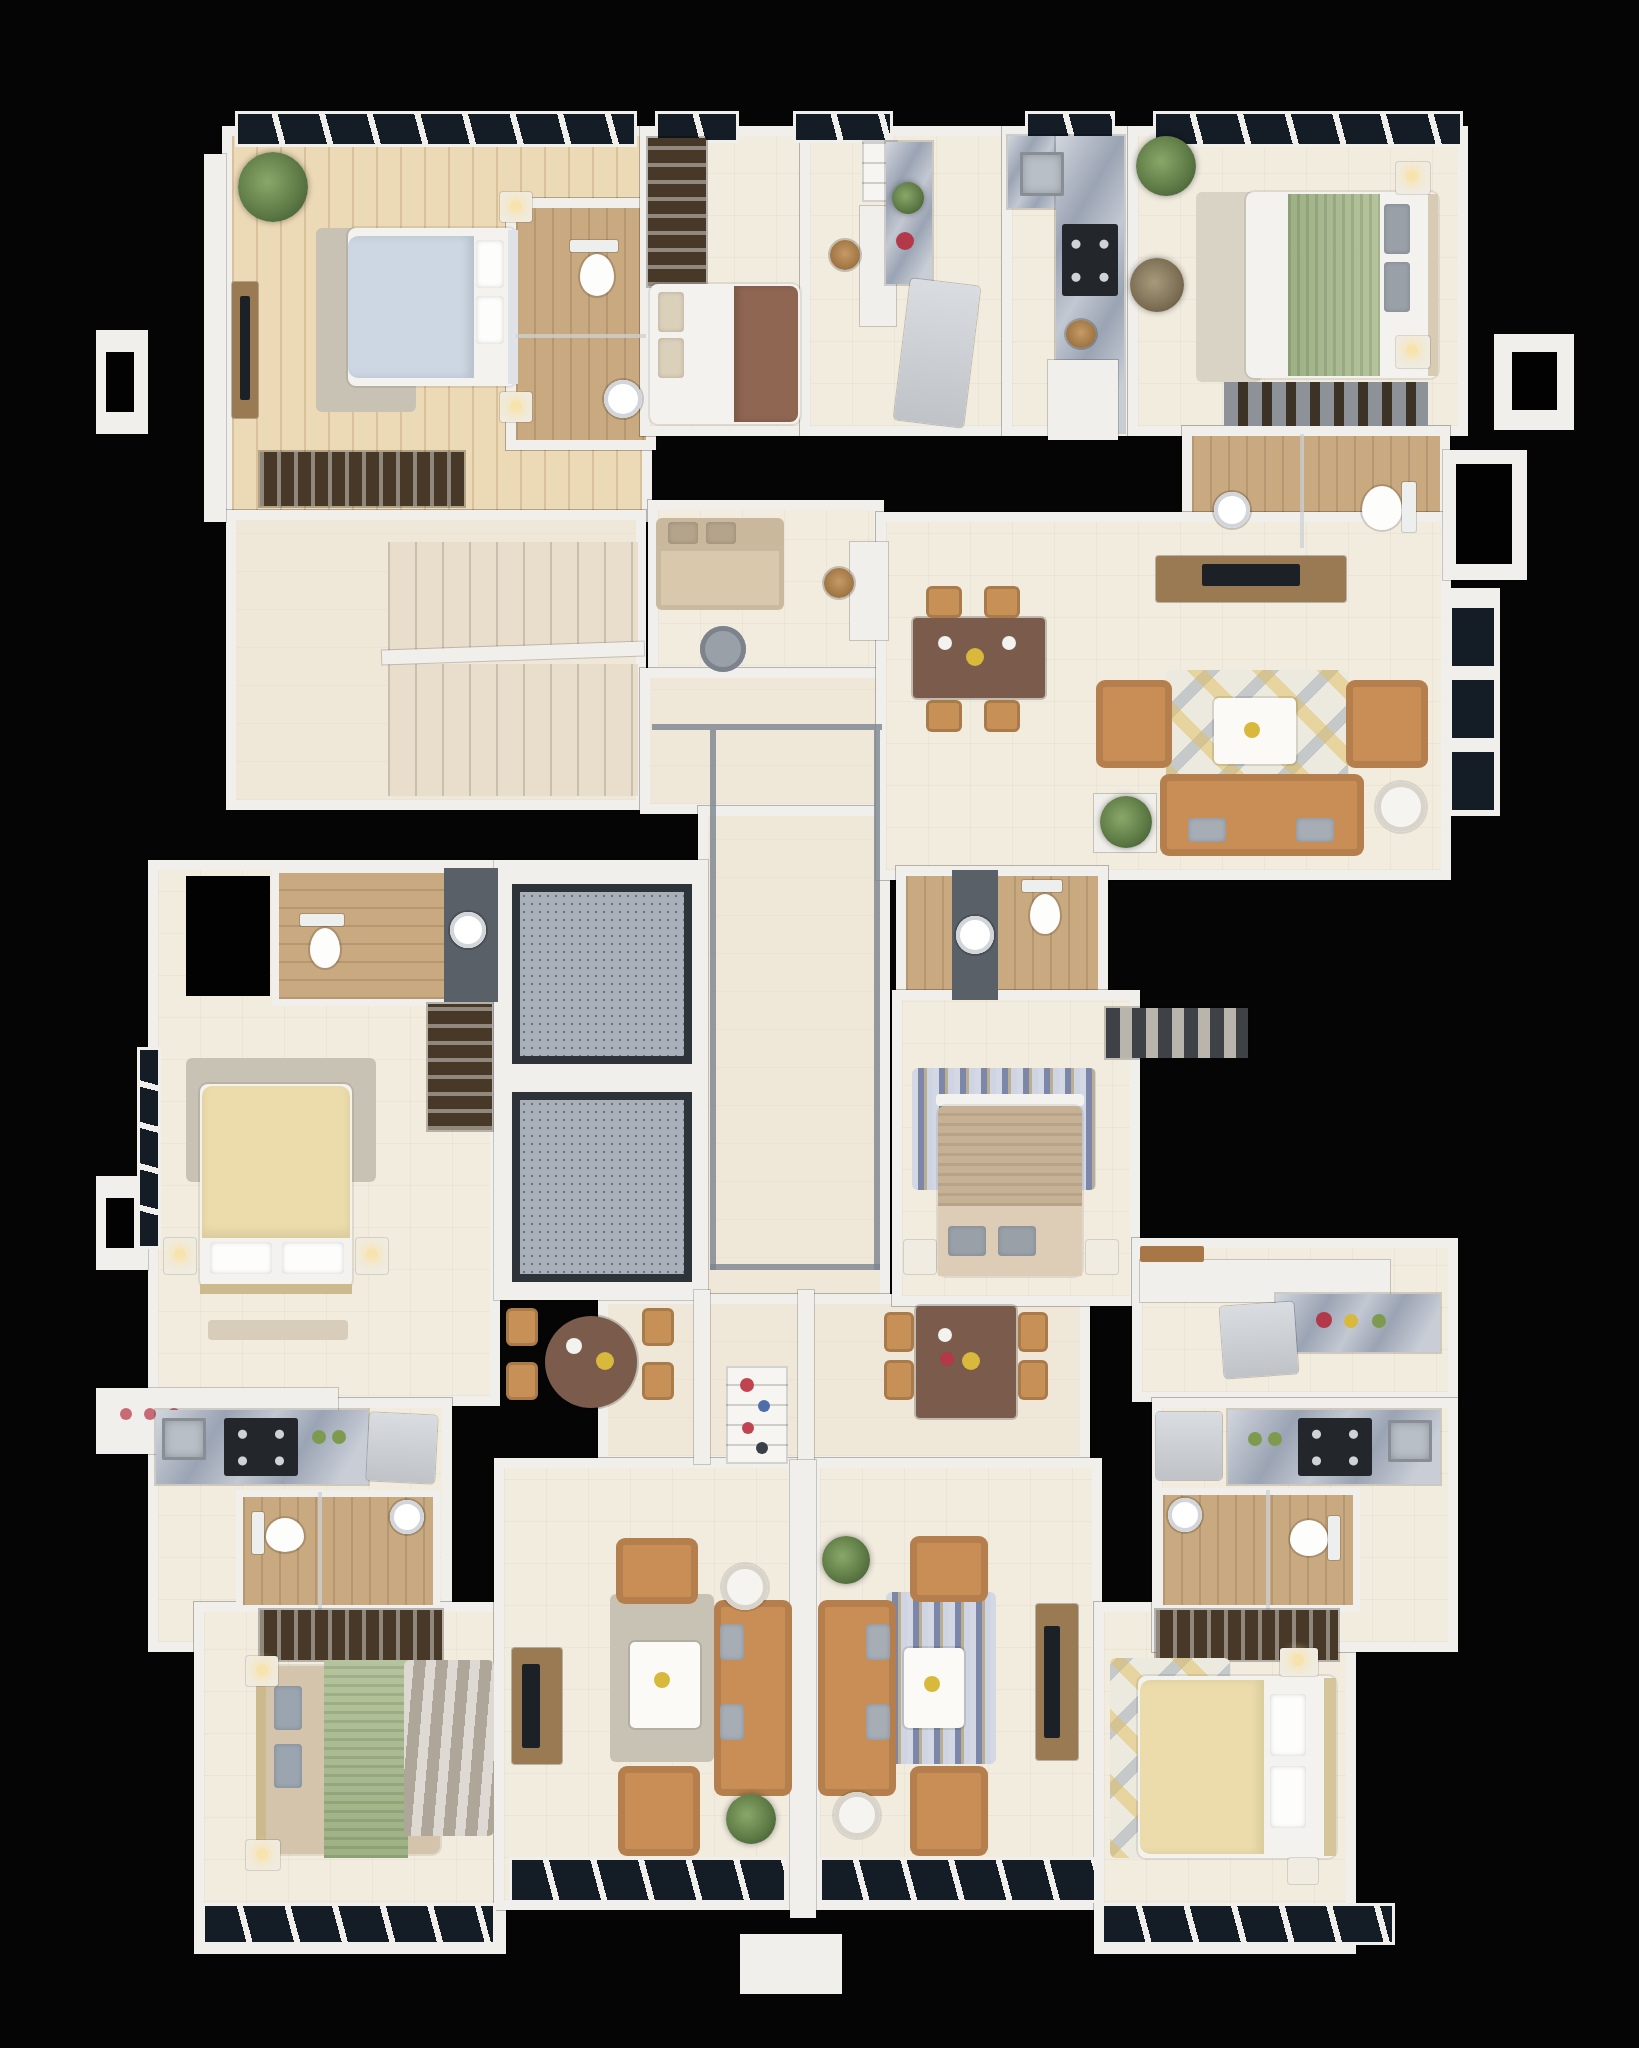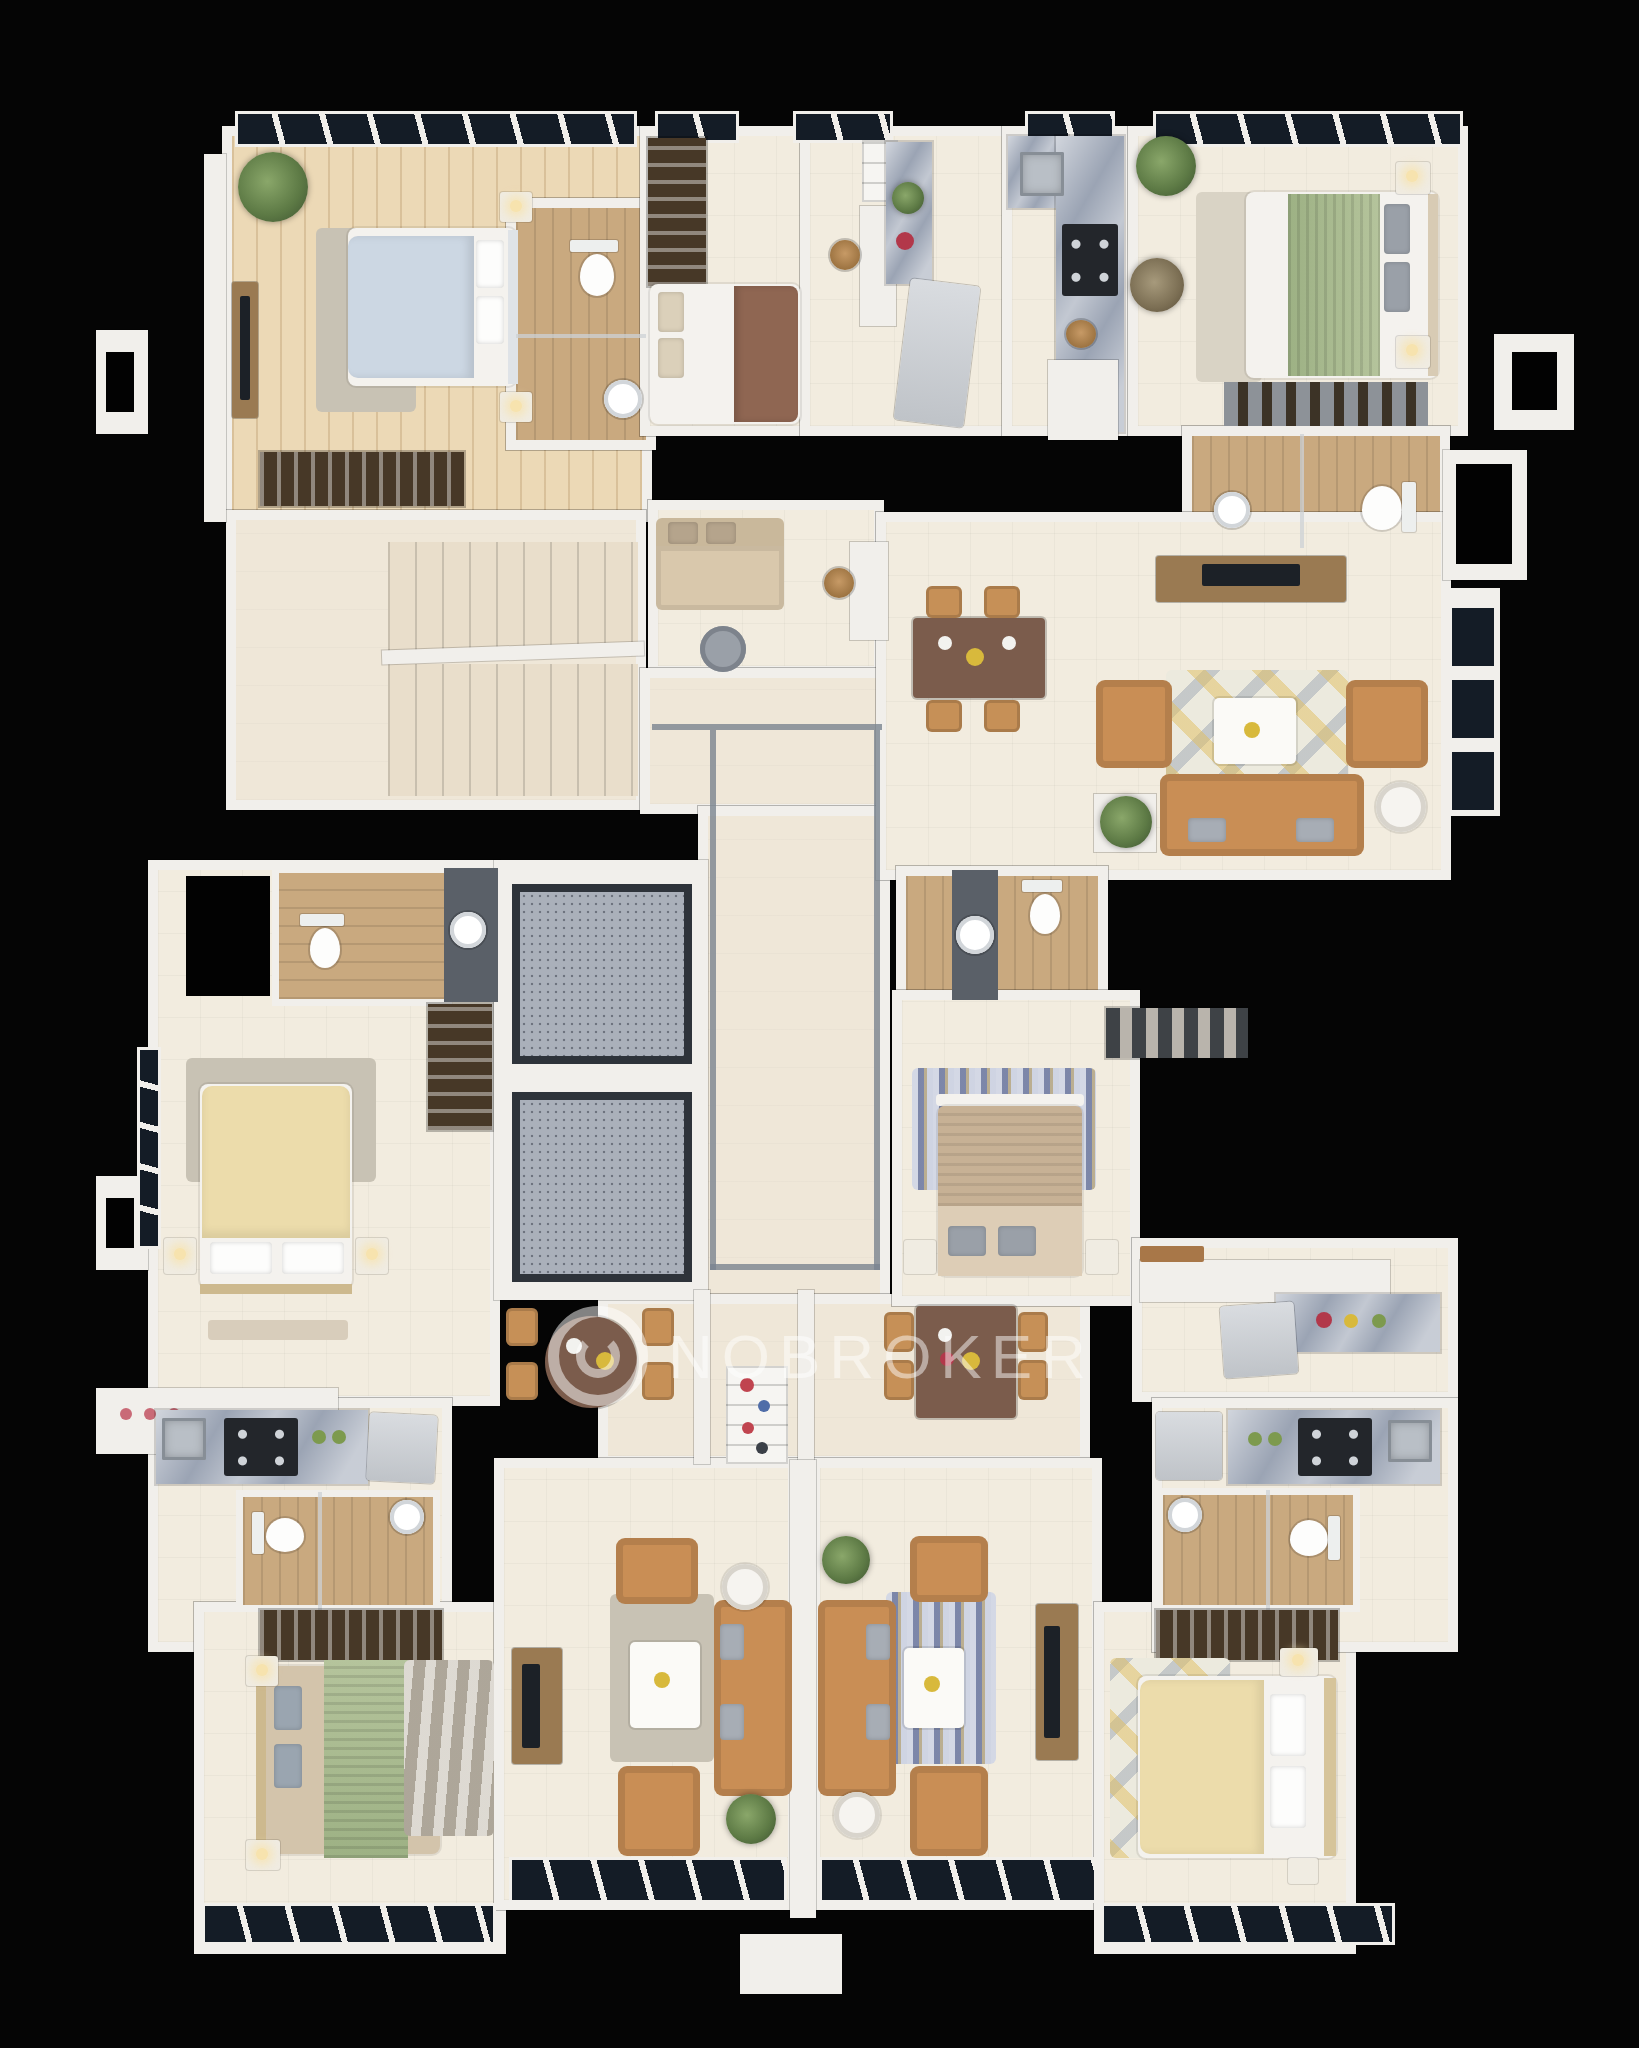--- a/index.html
+++ b/index.html
@@ -340,20 +340,14 @@
   <div class="rug ruggeo" style="left:1110px;top:1658px;width:120px;height:200px"></div>
   <div class="bedbase" style="left:1138px;top:1676px;width:198px;height:182px"></div>
   <div class="a" style="left:1140px;top:1680px;width:124px;height:174px;background:var(--bed-cream);border-radius:10px 0 0 10px;box-shadow:inset -6px 0 8px rgba(0,0,0,.08)"></div>
   <div class="pil" style="left:1270px;top:1694px;width:36px;height:62px"></div>
   <div class="pil" style="left:1270px;top:1766px;width:36px;height:62px"></div>
   <div class="a" style="left:1324px;top:1678px;width:12px;height:178px;background:#d6c49a"></div>
   <div class="ns" style="left:1280px;top:1648px;width:38px;height:28px"></div>
   <div class="lamp" style="left:1292px;top:1654px"></div>
   <div class="ns" style="left:1288px;top:1858px;width:30px;height:26px"></div>
 
-  <div class="watermark" style="left:548px;top:1306px">
-    <div class="wmring">
-        <div class="inner"></div>
-      </div>
-    <div class="wmtext">NOBROKER</div>
-  </div>
 
 </div>
 
 </body></html>

